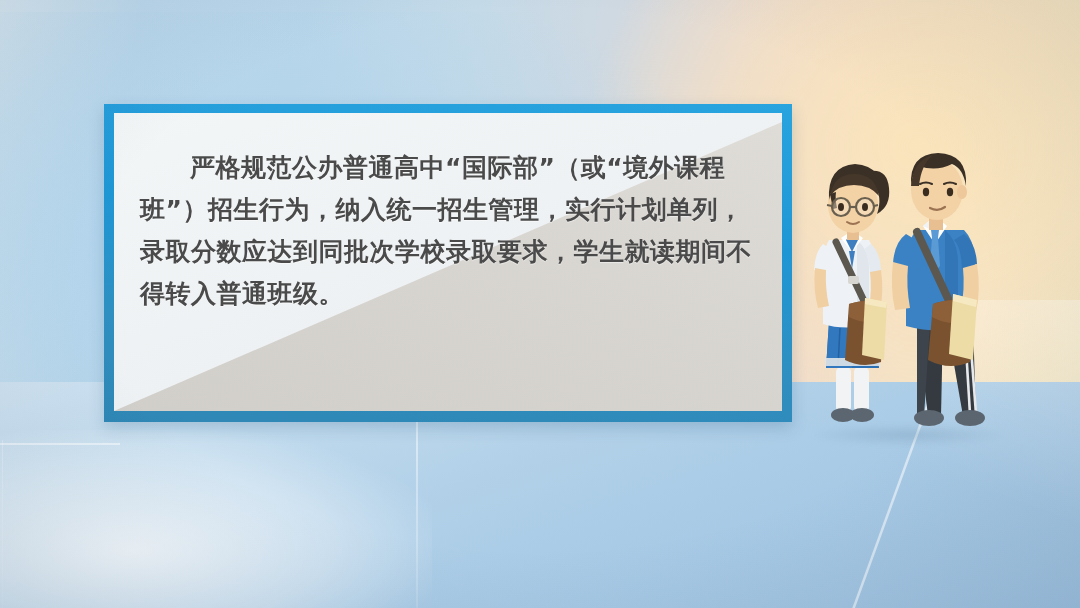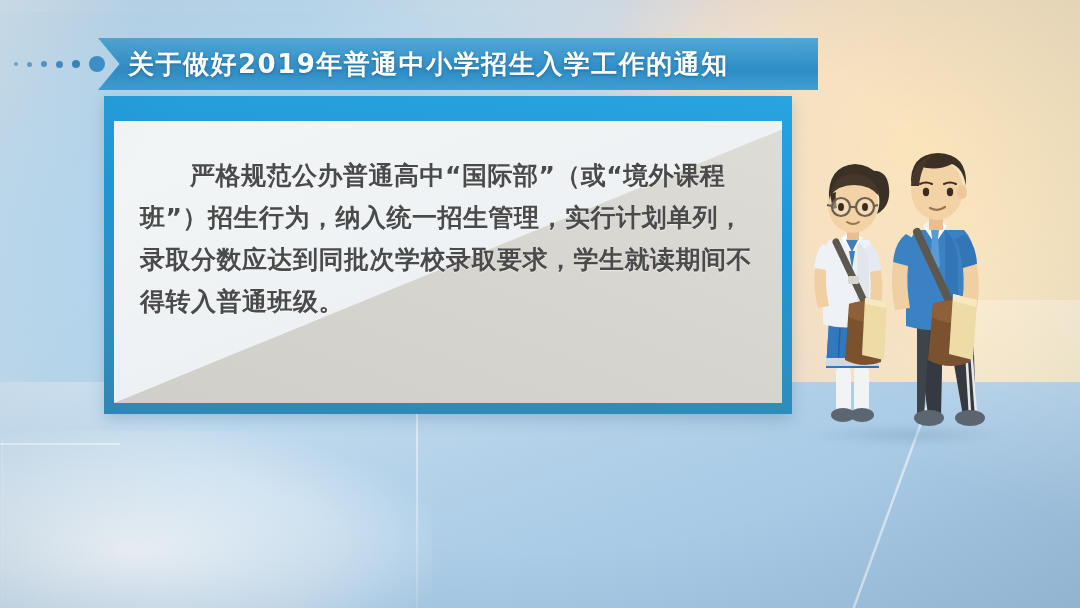--- a/index.html
+++ b/index.html
@@ -155,24 +155,24 @@
     font-weight: 700;
     letter-spacing: 1.5px;
     text-shadow: 0 1px 3px rgba(20,70,110,0.55);
     white-space: nowrap;
     z-index: 3;
   }
 
   
   .panel {
     position: absolute;
-    left: 104px; top: 96px;
+    left: 104px; top: 104px;
     width: 688px; height: 318px;
     background: linear-gradient(185deg, #29a4df 0%, #1f96d4 40%, #2f8fc0 72%, #2f87b5 100%);
-    padding: 25px 10px 11px 10px;
+    padding: 9px 10px 11px 10px;
     box-sizing: border-box;
     box-shadow: 0 6px 14px rgba(40,90,130,0.22);
   }
   .panel-inner {
     position: relative;
     width: 100%; height: 100%;
     overflow: hidden;
     background: #e9ecee;
   }
   .panel-inner::before {   
@@ -233,33 +233,20 @@
   <div class="bg-warm"></div>
   <div class="bg-cool"></div>
   <div class="bg-floor"></div>
   <div class="bg-floor-light"></div>
   <div class="seam s1"></div>
   <div class="seam s2"></div>
   <div class="hseam"></div>
   <div class="diag-wall"></div>
   <div class="diag-line"></div>
 
-  <div class="ribbon-row">
-    <div class="dots">
-      <i class="d1"></i>
-      <i class="d2"></i>
-      <i class="d3"></i>
-      <i class="d4"></i>
-      <i class="d5"></i>
-      <i class="d6"></i>
-    </div>
-    <div class="ribbon"></div>
-    <div class="ribbon-tail"></div>
-    <div class="ribbon-title">关于做好2019年普通中小学招生入学工作的通知</div>
-  </div>
 
   <div class="panel">
     <div class="panel-inner">
       <div class="panel-text">严格规范公办普通高中“国际部”（或“境外课程班”）招生行为，纳入统一招生管理，实行计划单列，录取分数应达到同批次学校录取要求，学生就读期间不得转入普通班级。</div>
     </div>
   </div>
 
   <div class="floor-shadow"></div>
   <div class="students">
     <svg width="210" height="290" viewBox="0 0 210 290" xmlns="http://www.w3.org/2000/svg">

